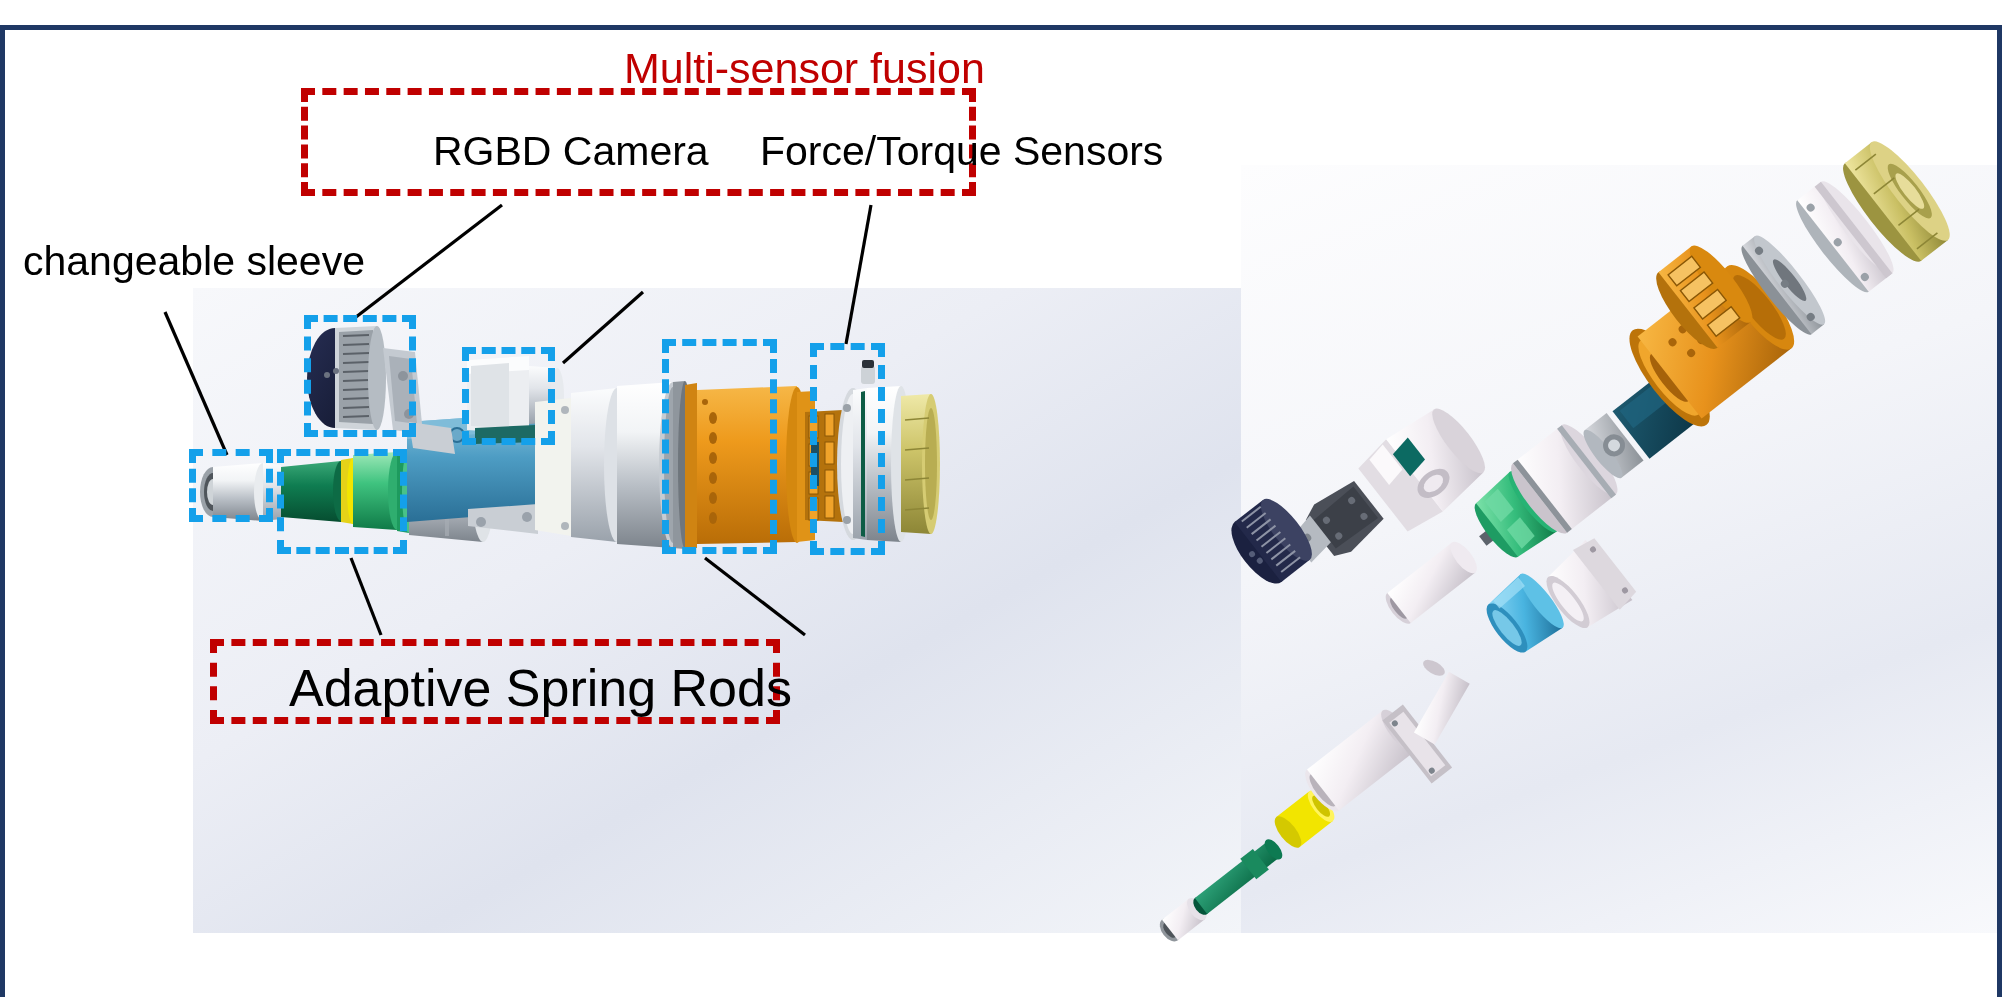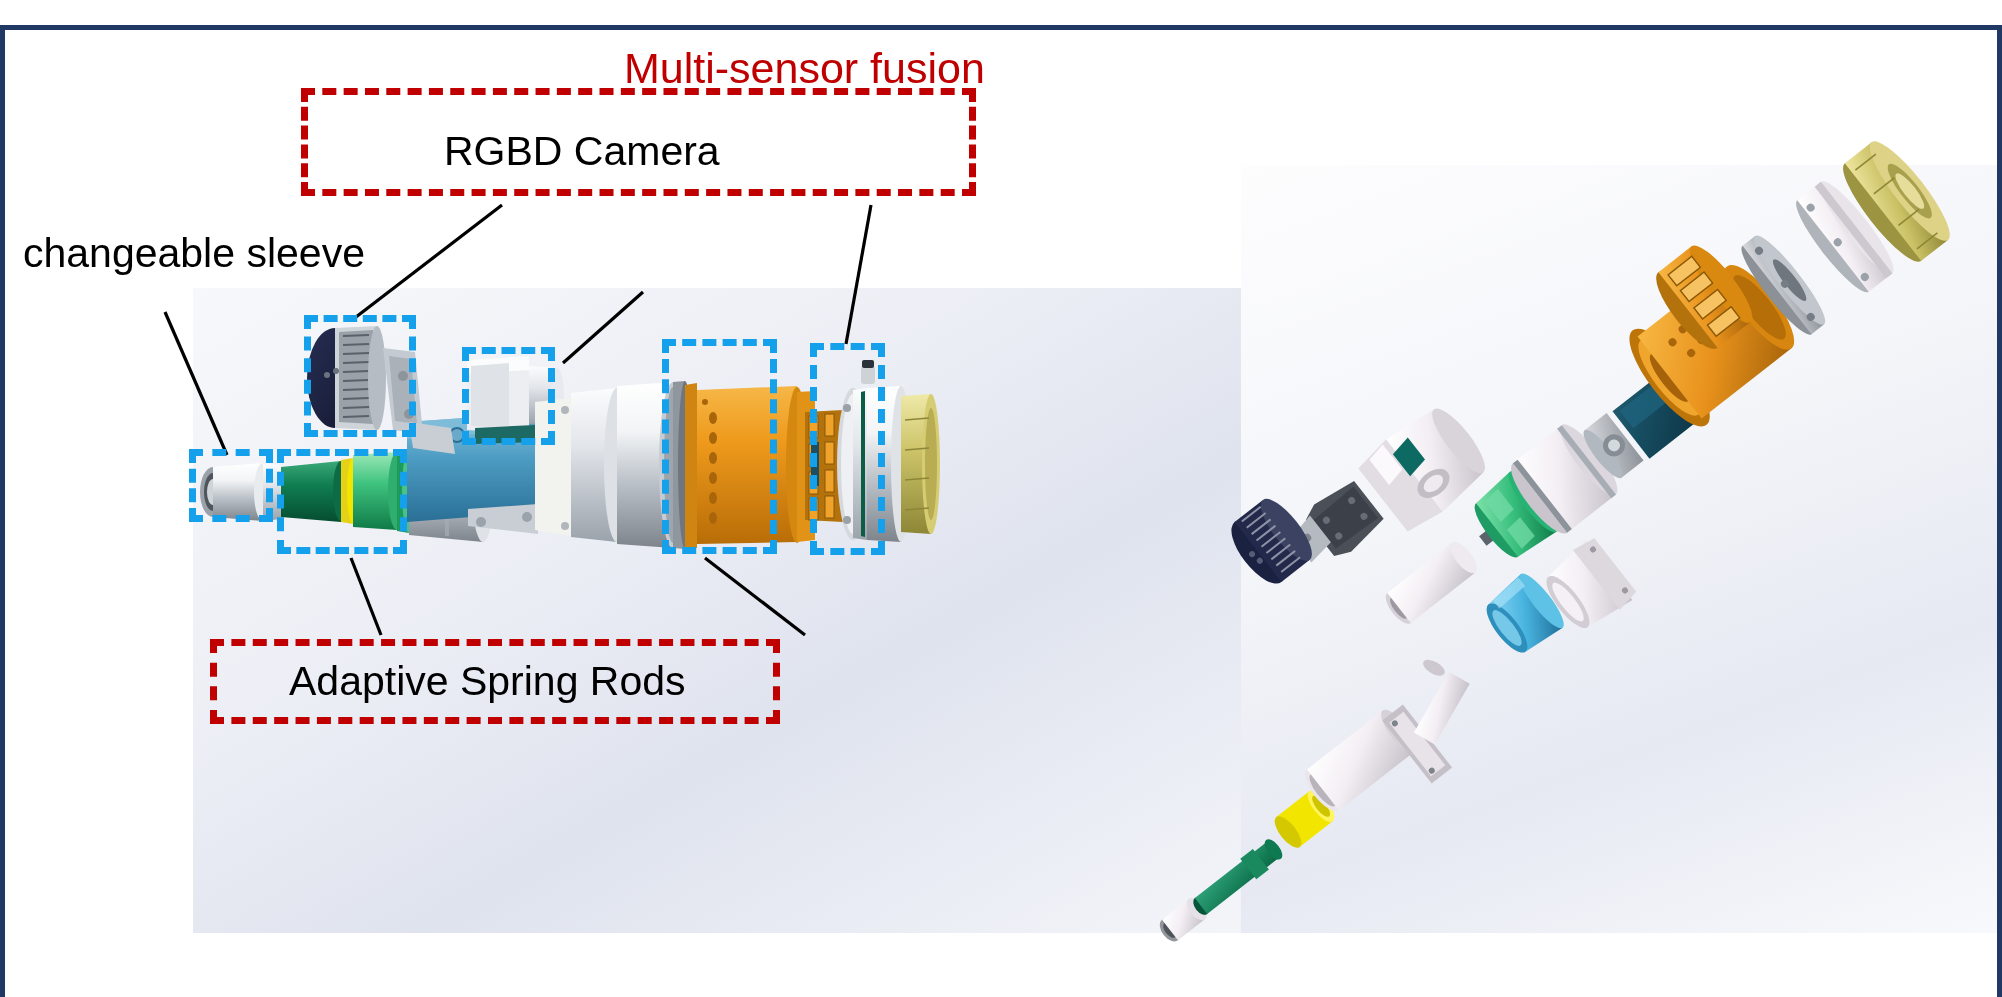--- a/index.html
+++ b/index.html
@@ -25,25 +25,25 @@
     left:1236px;top:135px;width:760px;height:768px;
     background:linear-gradient(160deg,#fdfdfe 0%,#f4f5f9 40%,#e6e9f2 70%,#f8f9fc 100%);
   }
 
   
   .lbl{position:absolute;white-space:nowrap;color:#000;
        font-family:"Liberation Sans", sans-serif;font-weight:400;}
   .lbl.red{color:#c00000;}
 
   #lbl-multisensor{left:619px;top:14px;font-size:43px;}
-  #lbl-rgbd{left:439px;top:98px;font-size:41px;}
+  #lbl-rgbd{left:428px;top:98px;font-size:41px;}
   #lbl-ft{left:755px;top:98px;font-size:41px;}
-  #lbl-sleeve{left:18px;top:200px;font-size:41px;}
+  #lbl-sleeve{left:18px;top:208px;font-size:41px;}
   #lbl-magnetism{left:627px;top:209px;font-size:41px;}
-  #lbl-springrods{left:284px;top:628px;font-size:41px;}
+  #lbl-springrods{left:284px;top:628px;font-size:52px;}
   #lbl-dcmotor{left:746px;top:628px;font-size:41px;}
   #lbl-compliance{left:330px;top:698px;font-size:43px;}
 
   
   .dbox{position:absolute;box-sizing:border-box;background:transparent;}
   .dbox.red{border:7px dashed #c00000;}
   .dbox.cyan{border:7px dashed #14a0ea;}
 
   #box-top-red{left:296px;top:58px;width:675px;height:108px;}
   #box-bot-red{left:205px;top:609px;width:570px;height:85px;}
@@ -510,16 +510,17 @@
   <div class="dbox red" id="box-bot-red"></div>
   <div class="dbox cyan" id="box-rgbd"></div>
   <div class="dbox cyan" id="box-magnetism"></div>
   <div class="dbox cyan" id="box-sleeve"></div>
   <div class="dbox cyan" id="box-springs"></div>
   <div class="dbox cyan" id="box-motor"></div>
   <div class="dbox cyan" id="box-ft"></div>
 
   <div class="lbl red" id="lbl-multisensor">Multi-sensor fusion</div>
   <div class="lbl" id="lbl-rgbd">RGBD Camera</div>
+  <div class="lbl" id="lbl-ft">Force/Torque Sensors</div>
   <div class="lbl" id="lbl-sleeve">changeable sleeve</div>
   <div class="lbl" id="lbl-springrods">Adaptive Spring Rods</div>
 
 </div>
 
 </body></html>

